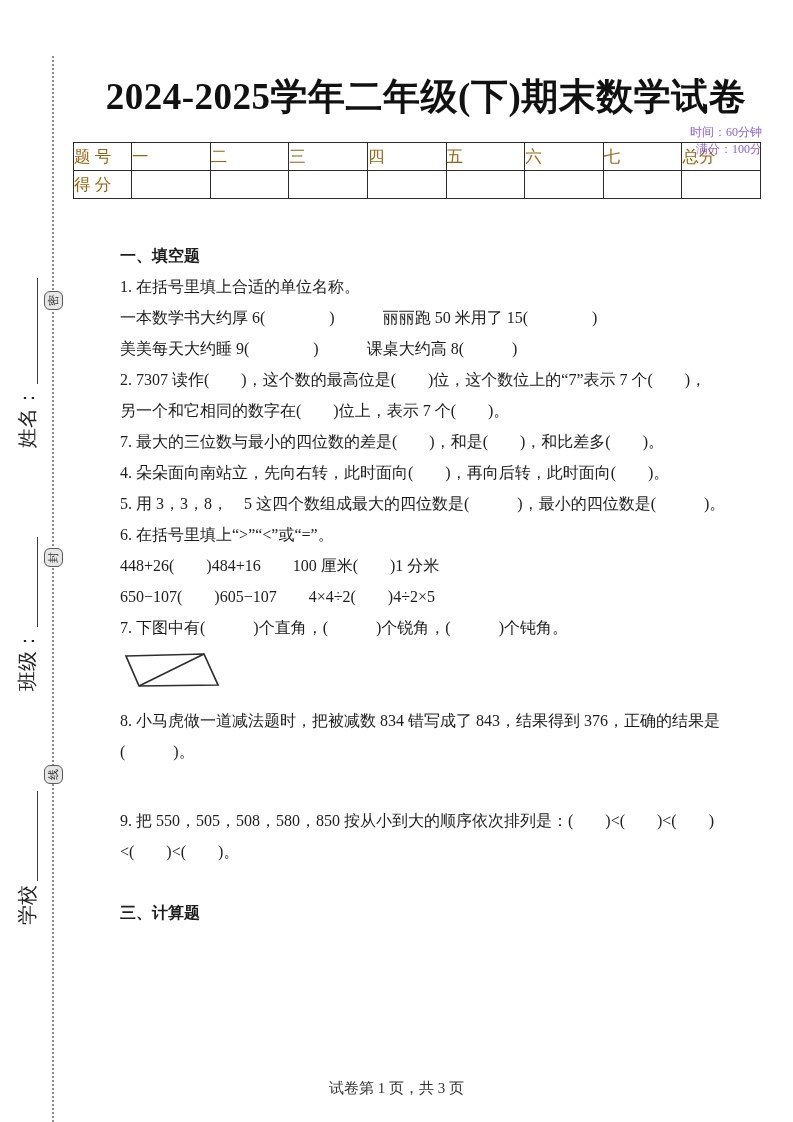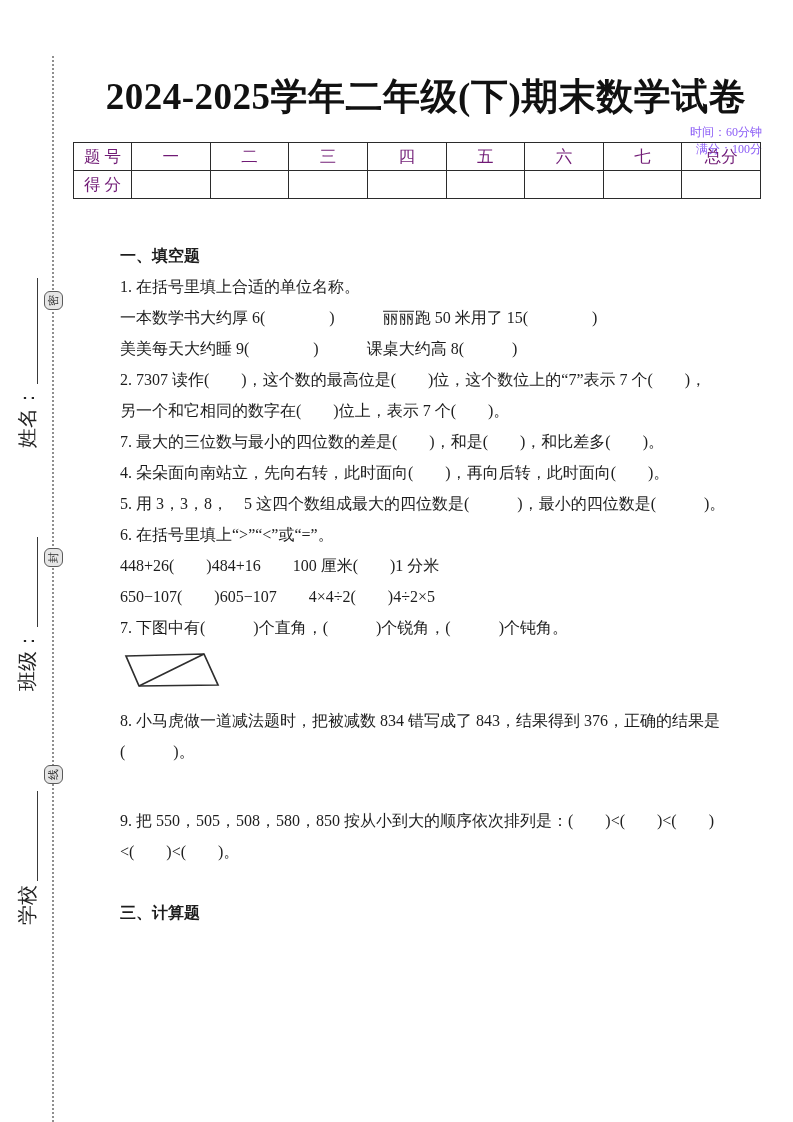--- a/index.html
+++ b/index.html
@@ -61,22 +61,22 @@
   }
   .meta .meta-score { margin-left: 26px; }
 
   
   .score-table {
     position: absolute; top: 142px; left: 73px;
     border-collapse: collapse; table-layout: fixed; width: 688px;
   }
   .score-table td {
     border: 1.7px solid #2b2b2b; height: 27px;
-    text-align: center; vertical-align: middle;
-    font-size: 16.5px; padding: 0; color: #701a75;
+    vertical-align: middle;
+    font-size: 16.5px; padding: 0; color: #a16207;
   }
 
   
   .body {
     position: absolute; left: 120px; top: 240px; width: 648px;
     font-size: 16px; line-height: 31px; color: #1d1d1d; font-family: Liberation Serif, serif;
   }
   .line { white-space: pre; height: 31px; overflow: visible; }
   .sec-heading { font-weight: 700; height: 31px; white-space: pre; }
   .figure-box { height: 62px; position: relative; }
@@ -186,14 +186,15 @@
     <div class="gap-a"></div>
 
     <div class="line">9. 把 550，505，508，580，850 按从小到大的顺序依次排列是：(　　)&lt;(　　)&lt;(　　)</div>
     <div class="line">&lt;(　　)&lt;(　　)。</div>
 
     <div class="gap-b"></div>
 
     <div class="sec-heading">三、计算题</div>
   </div>
 
+  <div class="footer">试卷第 1 页，共 3 页</div>
 
 </div>
 
 </body></html>

